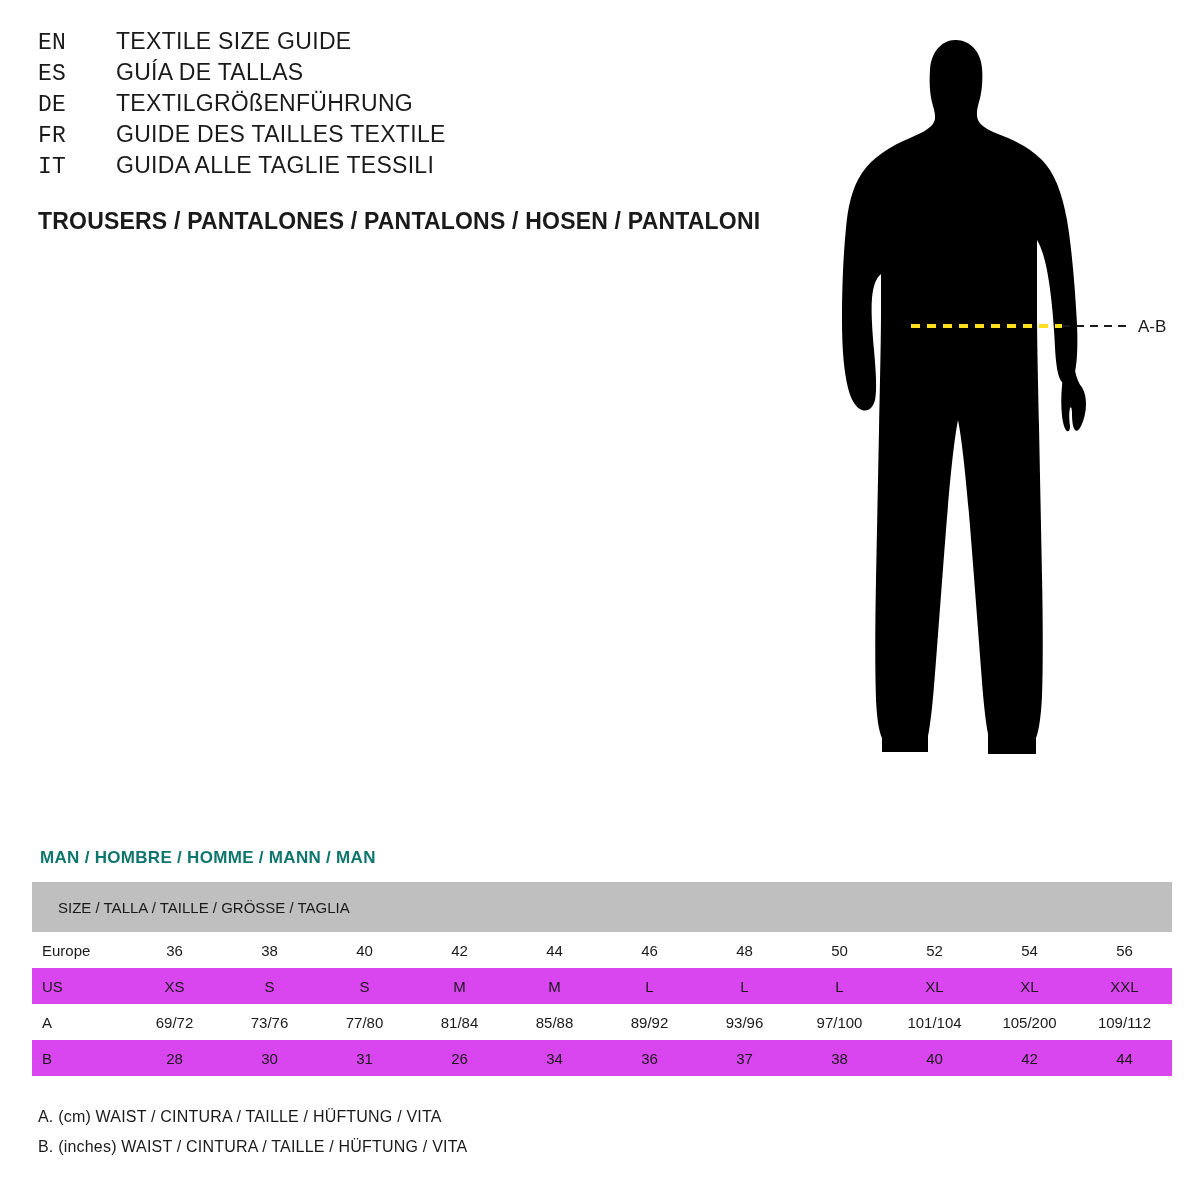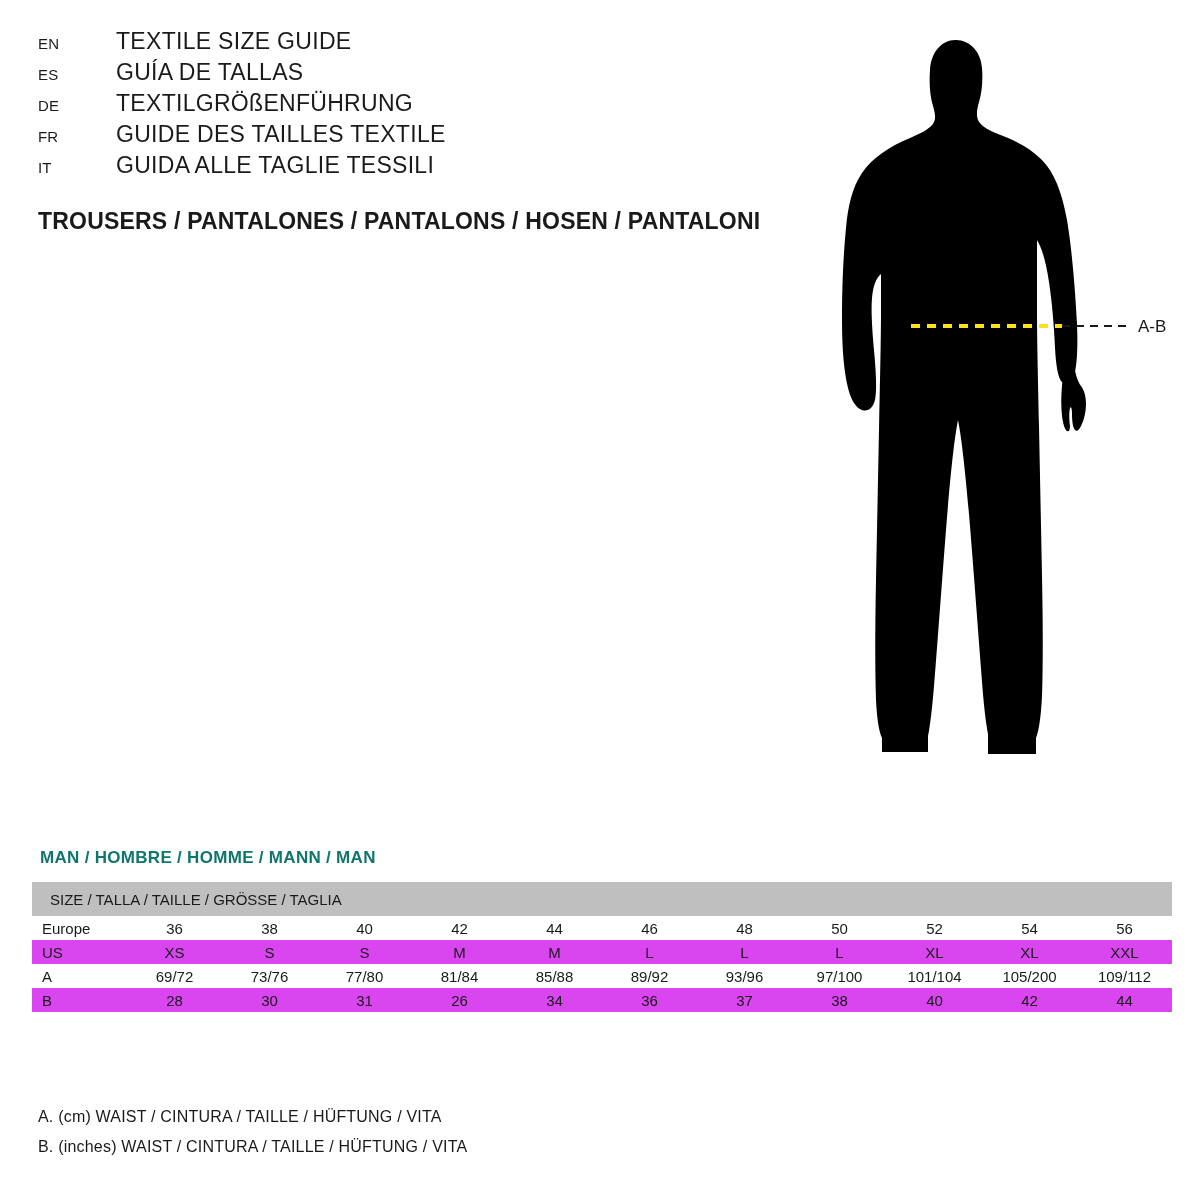--- a/index.html
+++ b/index.html
@@ -23,23 +23,24 @@
     top: 28px;
     width: 780px;
   }
   .lang-row {
     display: flex;
     align-items: baseline;
     height: 31px;
   }
   .lang-code {
     width: 78px;
-    font-size: 15px;
+    font-size: 23px;
     letter-spacing: 0.2px;
     color: #1a1a1a;
+    font-family: Liberation Mono, monospace;
   }
   .lang-text {
     font-size: 23px;
     letter-spacing: 0.3px;
     color: #1a1a1a;
   }
   #garment-line {
     position: absolute;
     left: 38px;
     top: 208px;
@@ -76,35 +77,35 @@
   }
   table.size-table {
     border-collapse: collapse;
     width: 1140px;
     table-layout: fixed;
   }
   table.size-table td {
     font-size: 15px;
     color: #1a1a1a;
     padding: 0;
-    height: 24px;
+    height: 36px;
     text-align: center;
     vertical-align: middle;
   }
   table.size-table td.rowlabel {
     text-align: left;
     padding-left: 10px;
   }
   tr.head-row td {
     background: #bfbfbf;
     font-size: 15px;
     font-weight: normal;
     text-align: left;
-    padding-left: 18px;
-    height: 34px;
+    padding-left: 26px;
+    height: 50px;
   }
   tr.band td { background: #d946ef; }
   tr.plain td { background: #ffffff; }
 
   
   #notes {
     position: absolute;
     left: 38px;
     top: 1108px;
   }

